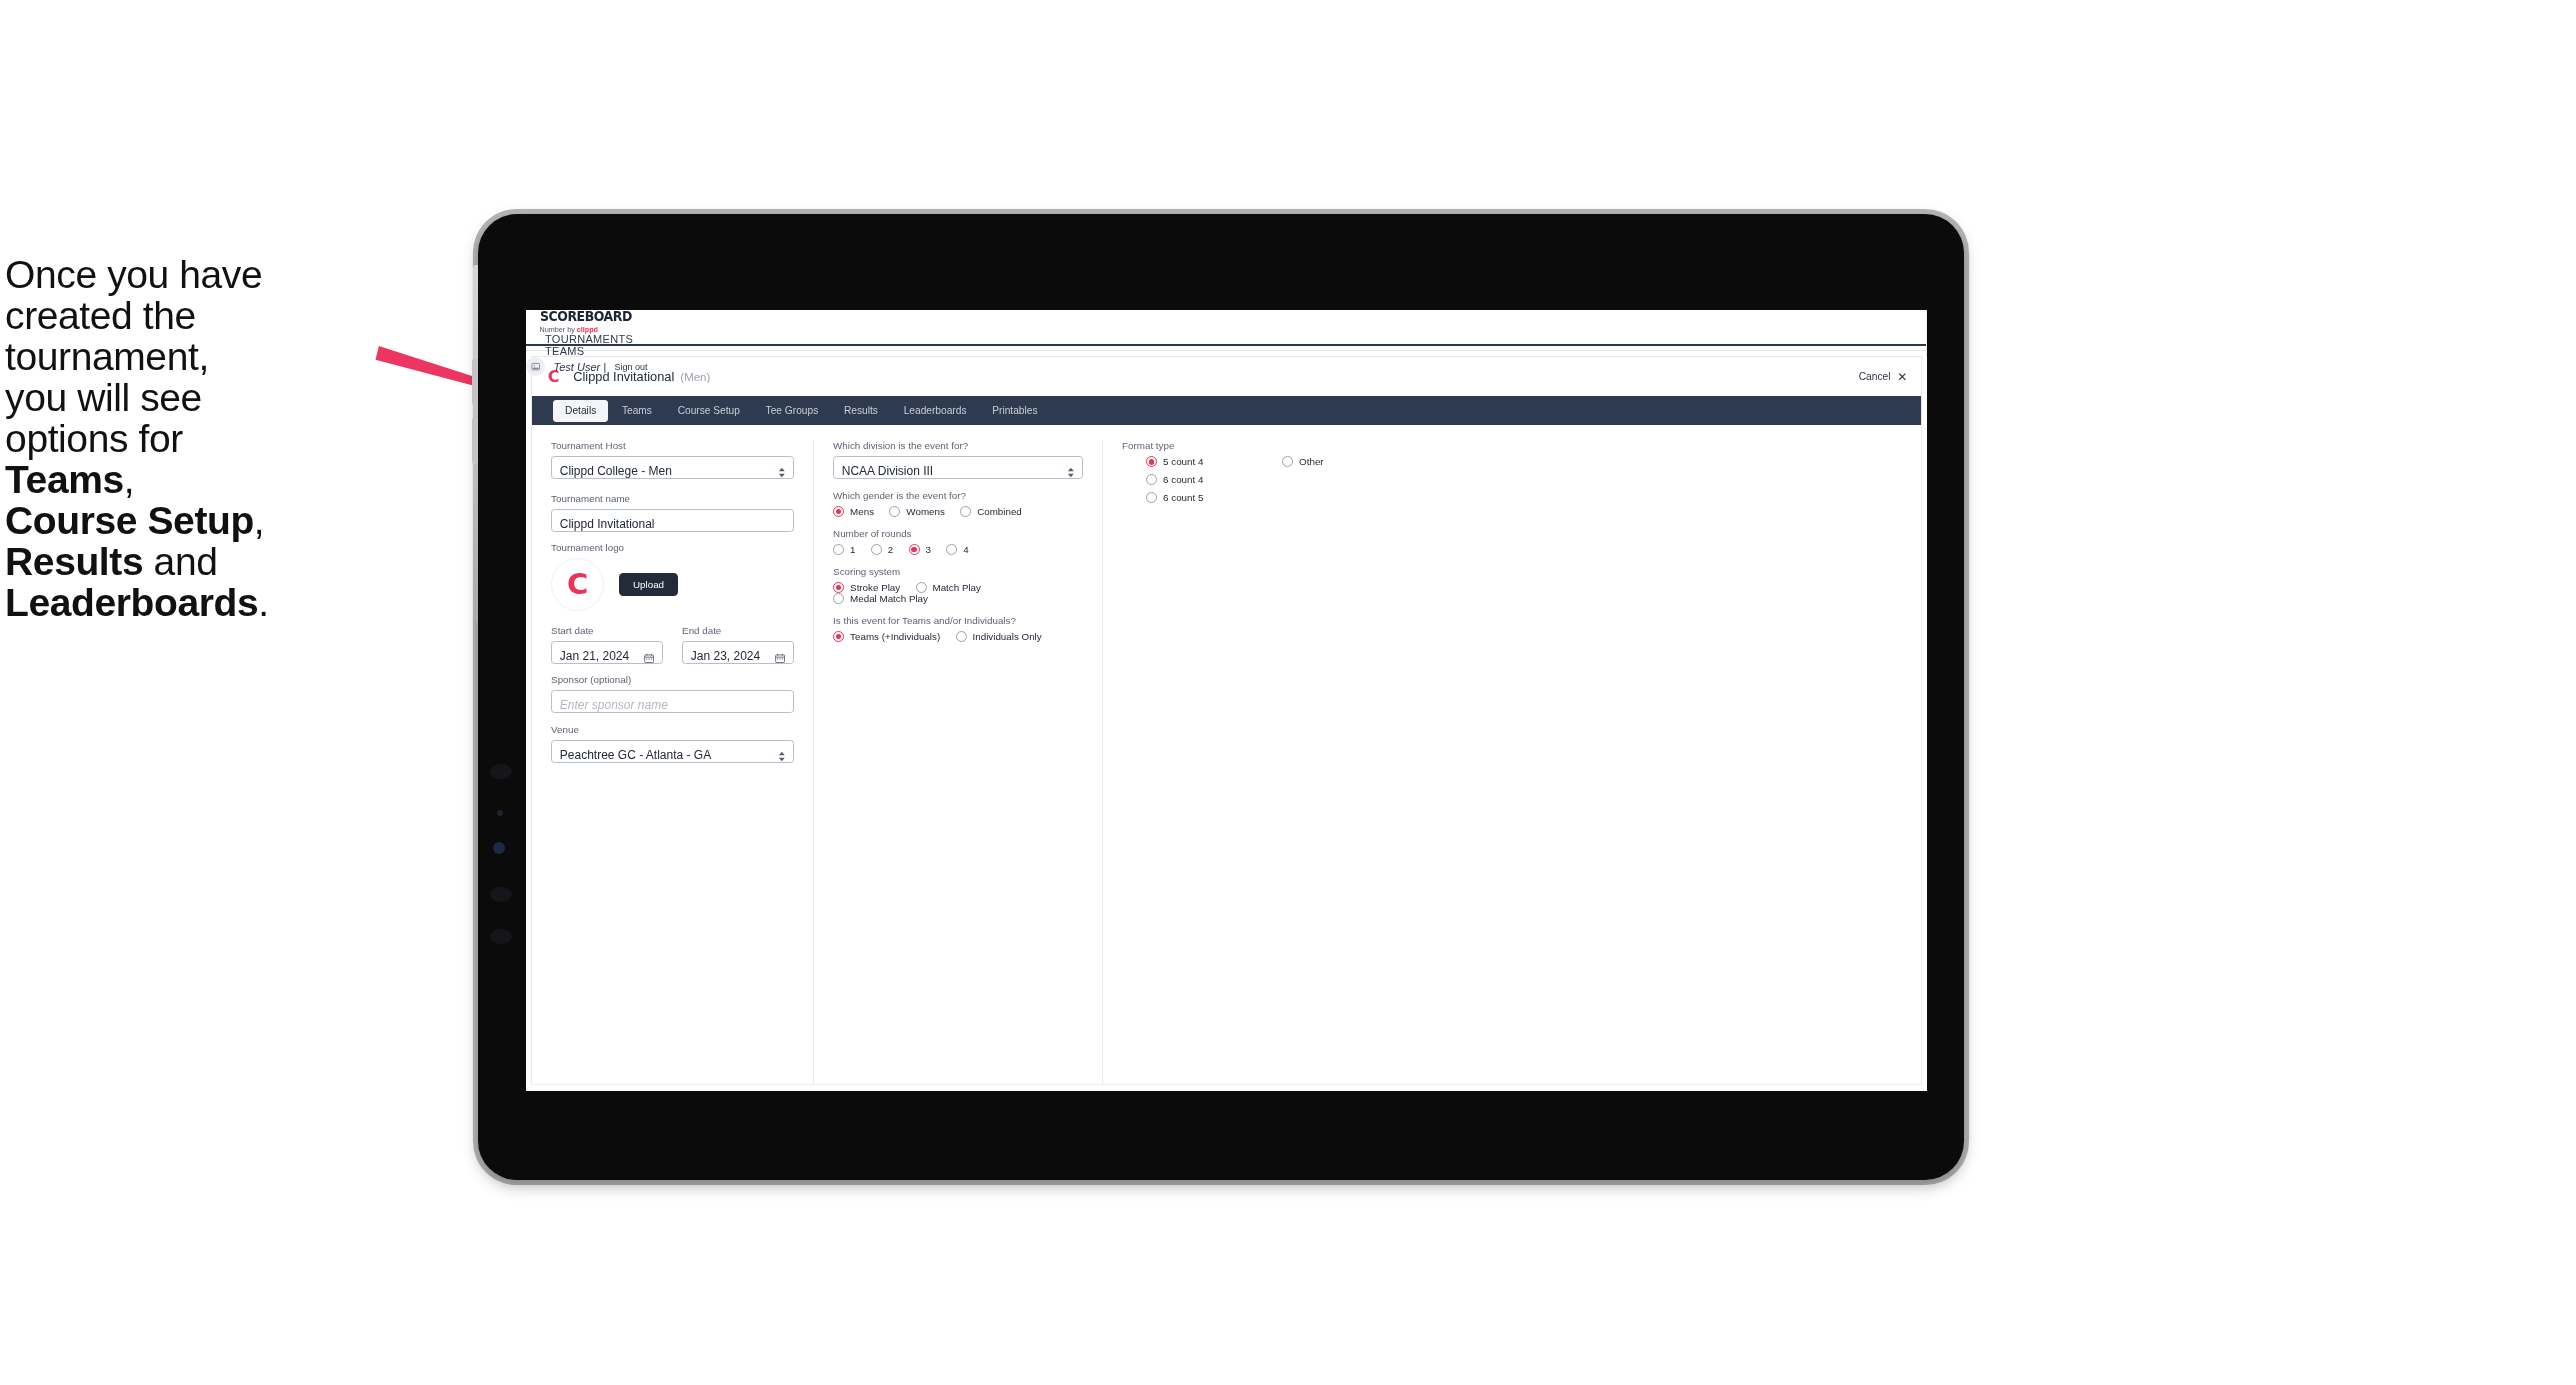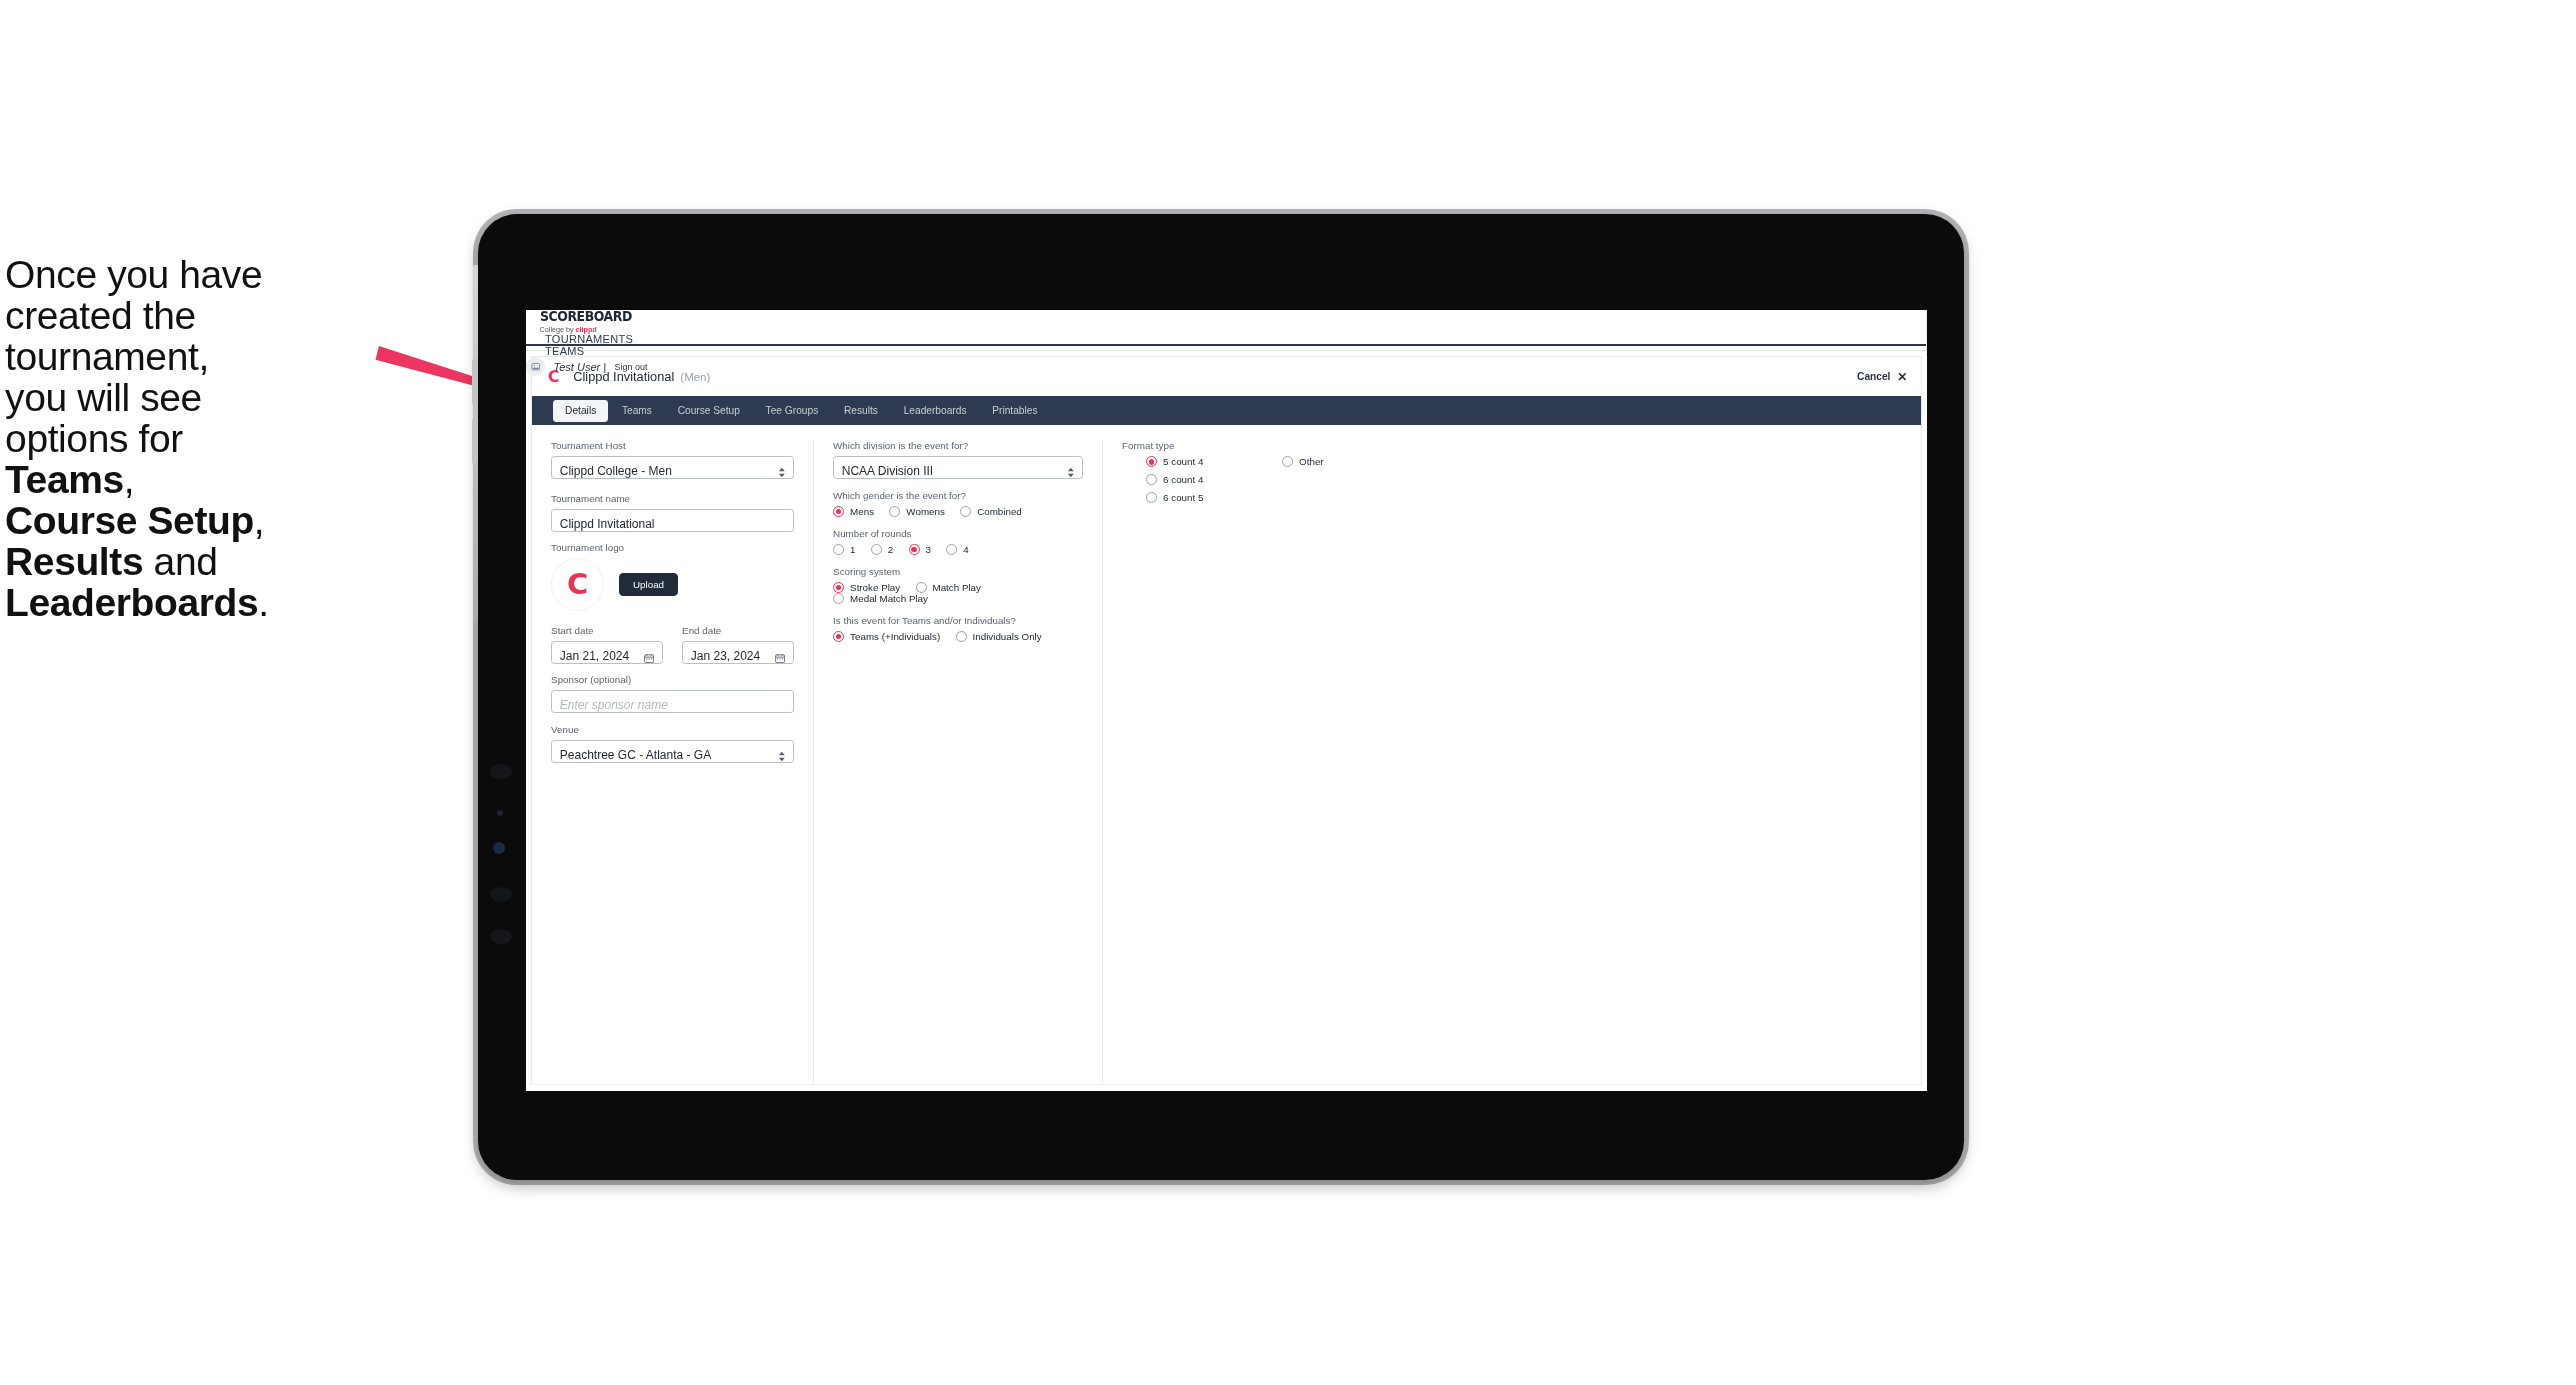--- a/index.html
+++ b/index.html
@@ -111,21 +111,21 @@
     display:flex; align-items:center; height:39px; padding:0 13.6px 0 12px;
   }
   .t-logo {
     width:19px;height:19px;margin-right:10.2px;
     display:flex;align-items:center;justify-content:center;
     color:#ea3355;font-weight:800;font-size:16px;font-family:"DejaVu Sans",sans-serif;
   }
   .t-name { font-size:12.8px;color:#222b3a; }
   .t-gender { font-size:11.5px;color:#9aa1ad; margin-left:6px; }
   .title-spacer{flex:1;}
-  .cancel-x { display:flex;align-items:center;gap:6.8px;font-size:10.2px;color:#2b3343;cursor:pointer;font-weight:bold;}
+  .cancel-x { display:flex;align-items:center;gap:6.8px;font-size:10.2px;color:#2b3343;cursor:pointer;}
   .x-ico { font-size:12px; line-height:1; }
 
   
   .tabbar {
     background:#2d3a4f; height:29px; display:flex; align-items:center;
     padding: 0 21px; gap: 1.7px;
   }
   .tab {
     font-size:10.2px; color:#c9ced8; padding: 0 12px; height:22px;
     display:flex;align-items:center; border-radius:3.4px; cursor:pointer;
@@ -226,21 +226,21 @@
     <div class="sensor s2"></div>
     <div class="sensor s3"></div>
     <div class="sensor s4"></div>
     <div class="sensor s5"></div>
 
     <div class="app">
 
       <div class="topbar">
         <div class="brand">
           <div class="brand-name">SCOREBOARD</div>
-          <div class="brand-sub"><span>College by </span><span class="pink">clippd</span></div>
+          <div class="brand-sub"><span>Number by </span><span class="pink">clippd</span></div>
         </div>
         <div class="topnav-item active">
           <span>TOURNAMENTS</span>
         </div>
         <div class="topnav-item">
           <span>TEAMS</span>
         </div>
         <div class="topnav-item topbar-spacer"></div>
         <div class="user-area">
           <div class="avatar">

